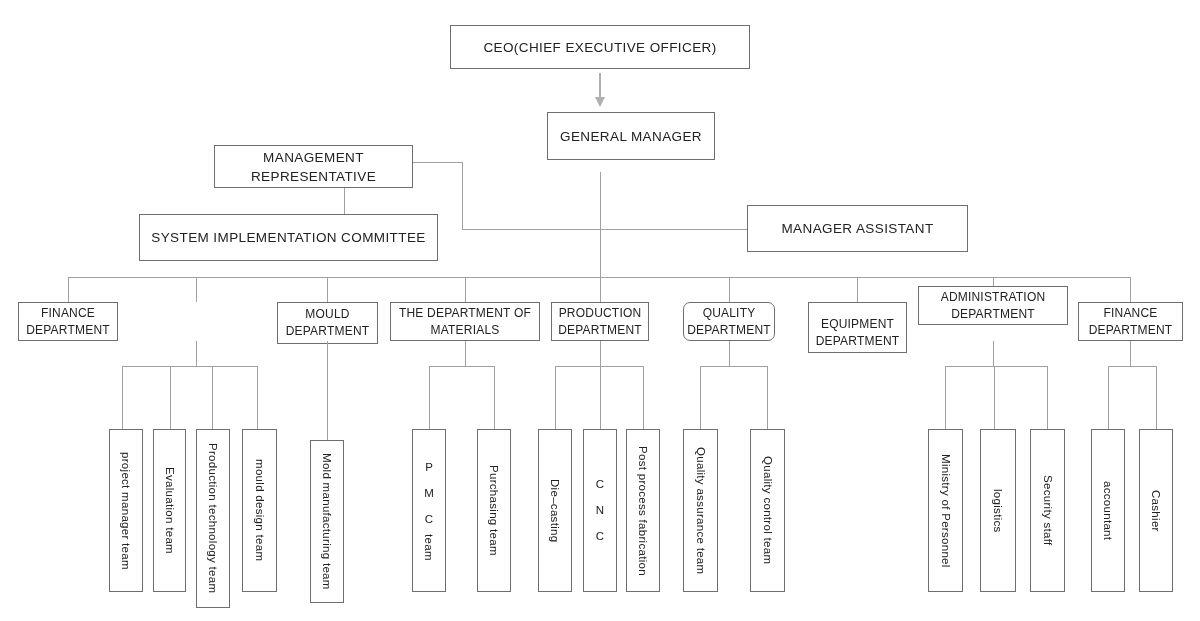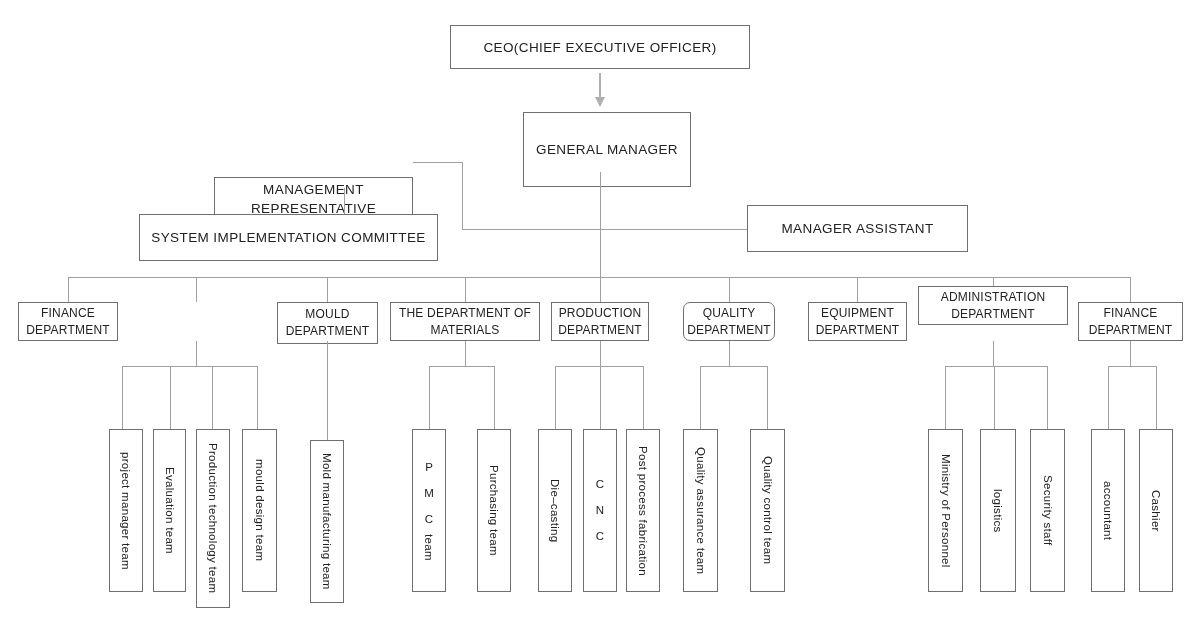--- a/index.html
+++ b/index.html
@@ -56,25 +56,25 @@
 
 <div class="canvas">
 
   <div class="box" style="left:450px;top:25px;width:300px;height:44px;justify-content:center;">
     <span class="lbl lg">CEO(CHIEF EXECUTIVE OFFICER)</span>
   </div>
 
   <div class="arrow-shaft" style="left:599px;top:73px;height:26px;"></div>
   <div class="arrow-head" style="left:595px;top:97px;"></div>
 
-  <div class="box" style="left:523px;top:112px;width:168px;height:75px;">
+  <div class="box" style="left:547px;top:112px;width:168px;height:48px;">
     <span class="lbl lg">GENERAL MANAGER</span>
   </div>
 
-  <div class="box" style="left:214px;top:145px;width:199px;height:43px;margin-top:32px;">
+  <div class="box" style="left:214px;top:145px;width:199px;height:43px;">
     <span class="lbl lg">MANAGEMENT REPRESENTATIVE</span>
   </div>
 
   <div class="box" style="left:139px;top:214px;width:299px;height:47px;">
     <span class="lbl lg">SYSTEM IMPLEMENTATION COMMITTEE</span>
   </div>
 
   <div class="box" style="left:747px;top:205px;width:221px;height:47px;">
     <span class="lbl lg">MANAGER ASSISTANT</span>
   </div>
@@ -103,21 +103,21 @@
   </div>
   <div class="box" style="left:390px;top:302px;width:150px;height:39px;">
     <span>THE DEPARTMENT OF MATERIALS</span>
   </div>
   <div class="box" style="left:551px;top:302px;width:98px;height:39px;">
     <span>PRODUCTION DEPARTMENT</span>
   </div>
   <div class="box" style="left:683px;top:302px;width:92px;height:39px;border-radius:7px;">
     <span>QUALITY DEPARTMENT</span>
   </div>
-  <div class="box" style="left:808px;top:302px;width:99px;height:39px;">
+  <div class="box" style="left:808px;top:302px;width:99px;height:51px;align-items:flex-end;">
     <span>EQUIPMENT DEPARTMENT</span>
   </div>
   <div class="box" style="left:918px;top:286px;width:150px;height:39px;">
     <span>ADMINISTRATION DEPARTMENT</span>
   </div>
   <div class="box" style="left:1078px;top:302px;width:105px;height:39px;">
     <span>FINANCE DEPARTMENT</span>
   </div>
 
   <div class="vline" style="left:196px;top:341px;height:26px;"></div>

